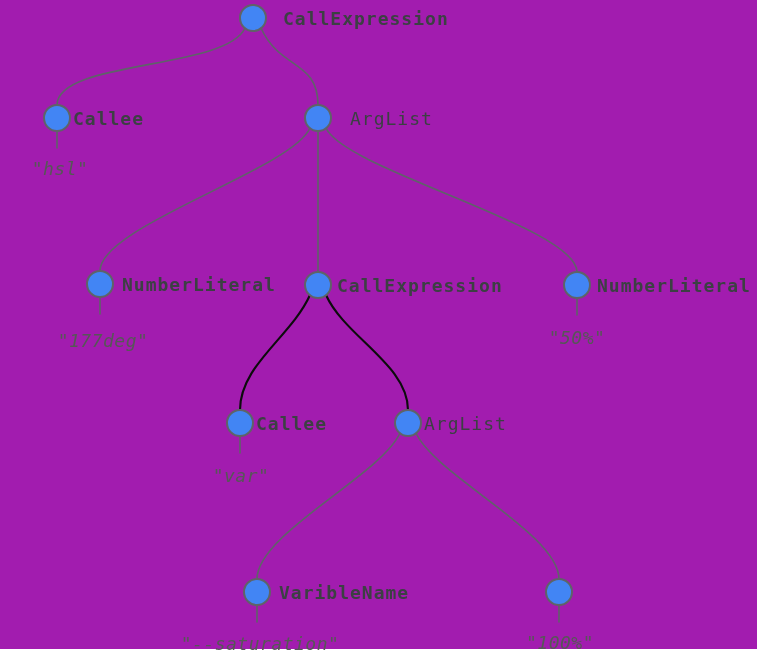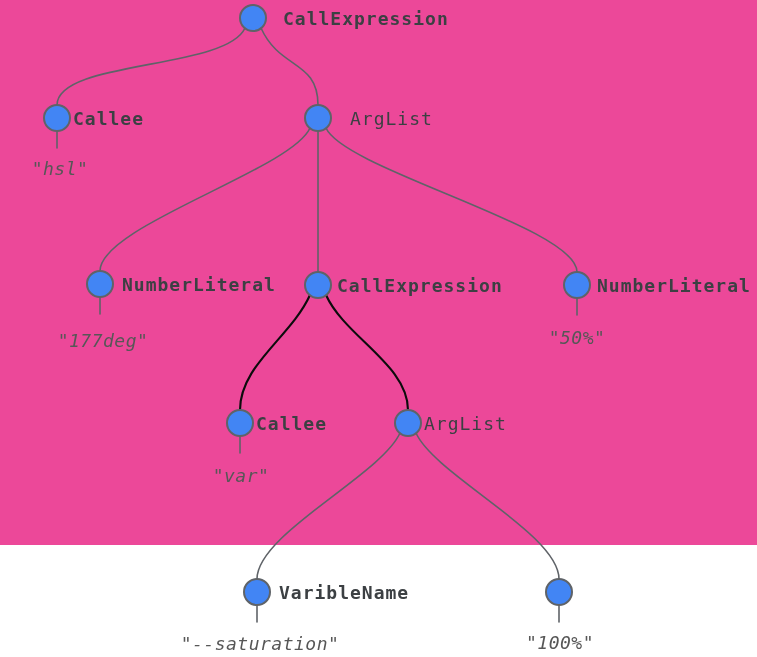--- a/index.html
+++ b/index.html
@@ -7,22 +7,22 @@
     padding: 0;
     background: #ffffff;
     width: 757px;
     height: 657px;
     overflow: hidden;
     font-family: "DejaVu Sans Mono", monospace;
   }
   .stage {
     position: relative;
     width: 757px;
-    height: 545px;
-    background: #ec4899;
+    height: 649px;
+    background: #a21caf;
     text-decoration: underline;
   }
   svg text.node-label {
     font-family: "DejaVu Sans Mono", monospace;
     font-size: 18px;
     letter-spacing: 1px;
     fill: #3c4043;
   }
   svg text.node-label.bold { font-weight: bold; }
   svg text.node-value {

